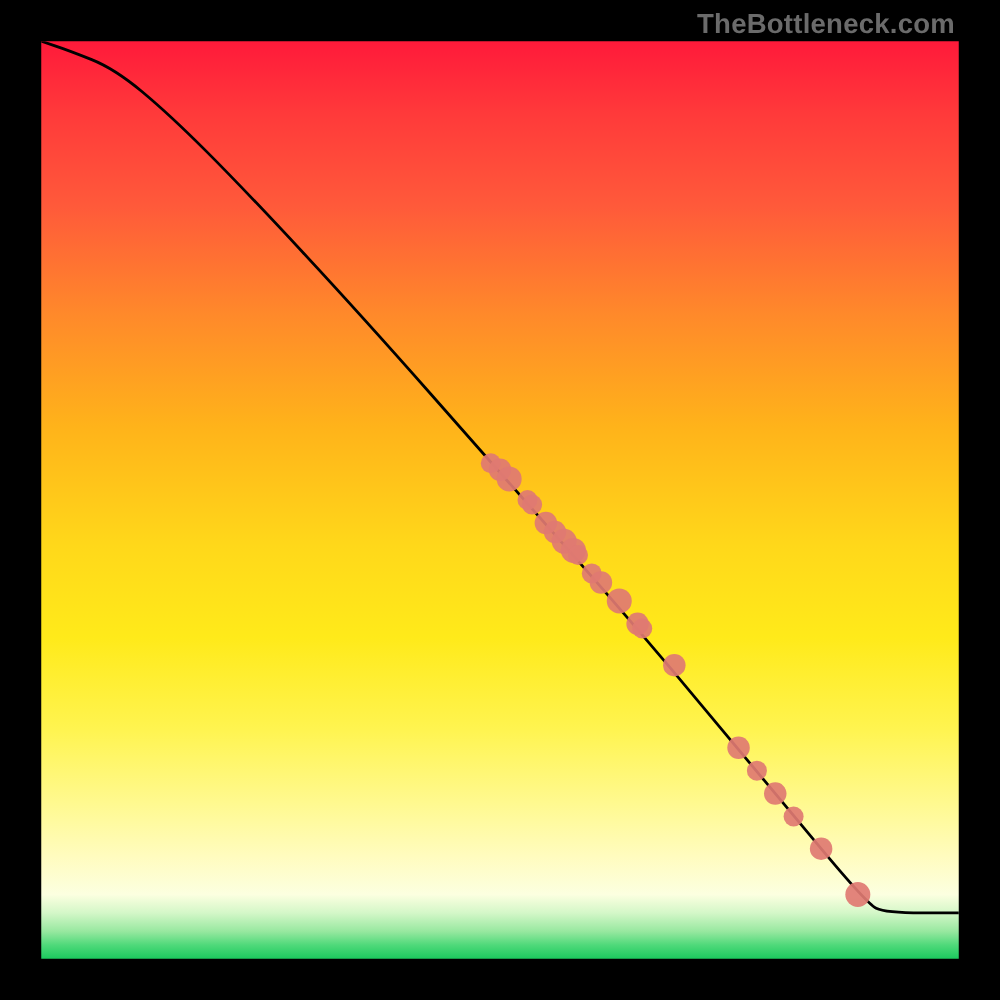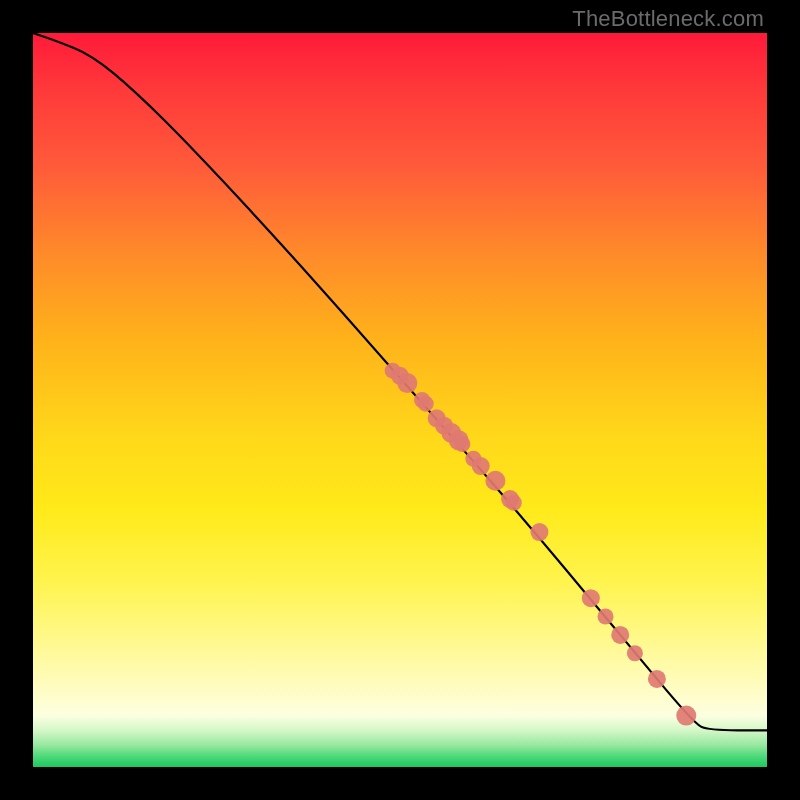--- a/index.html
+++ b/index.html
@@ -41,21 +41,21 @@
       #4fd97a 98.5%,
       #1cc95e 100%
     );
   }
   .watermark {
     position: absolute;
     top: 6px;
     right: 36px;
     color: #6b6b6b;
     font-size: 22px;
-    font-weight: 400;
+    font-weight: 700;
     letter-spacing: 0.2px;
     user-select: none;
     text-align: right;
   }
   svg.curve {
     position: absolute;
     left: 0;
     top: 0;
     width: 734px;
     height: 734px;

